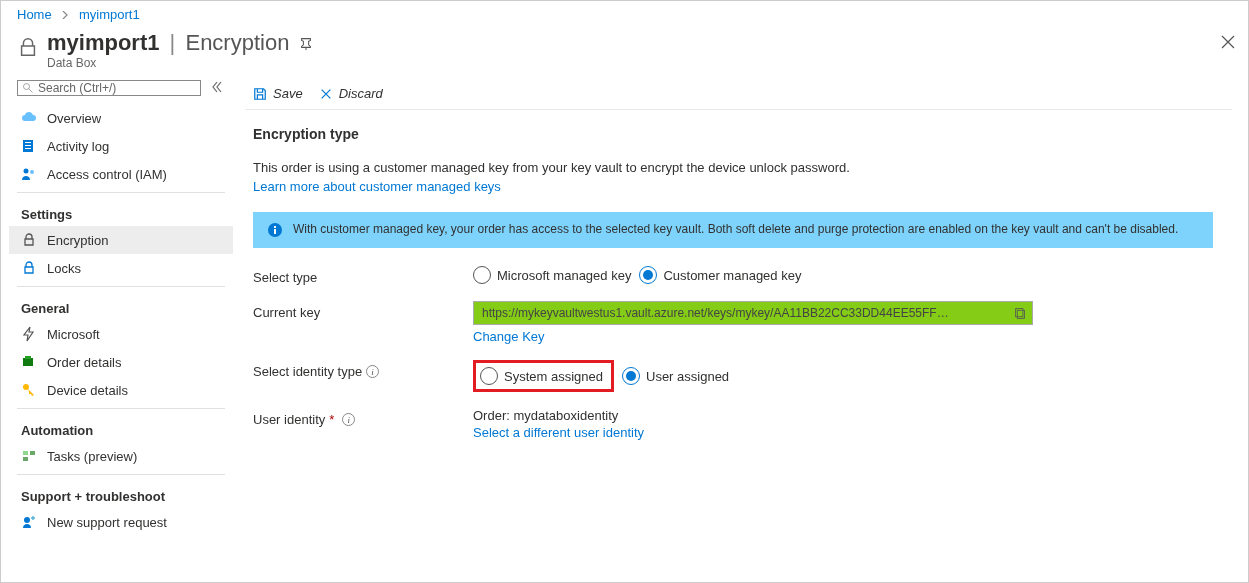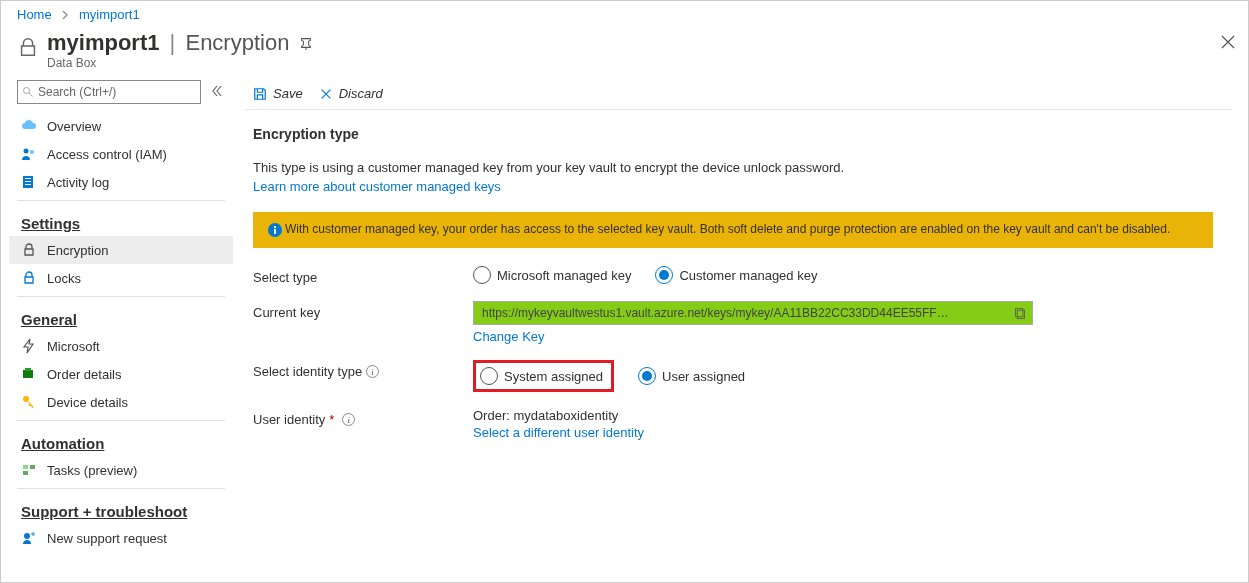--- a/index.html
+++ b/index.html
@@ -35,61 +35,61 @@
   .header-title .pipe { font-weight: 300; color: #888; margin: 0 4px;}
   .header-sub { font-size: 12px; color: #666; margin-top: 0px; }
   .header-close { margin-left: auto; width: 16px; height: 16px; cursor: pointer; color: #555; padding: 4px;}
   .header-close svg { width: 16px; height: 16px; }
 
   
   .content { display: flex; height: calc(100% - 76px); }
   .sidebar { width: 232px; border-right: 0; padding: 0 0 0 8px; }
   .sidebar-top { display: flex; align-items: center; gap: 8px; padding: 0 8px 8px 8px;}
   .search-box {
-    flex: 1; height: 24px; border: 1px solid #888; display: flex; align-items: center;
+    flex: 1; height: 16px; border: 1px solid #888; display: flex; align-items: center;
     padding: 0 4px; font-size: 12px; color: #666;
   }
   .search-box svg { width: 12px; height: 12px; margin-right: 4px; flex-shrink: 0;}
   .collapse-chevrons { color: #666; cursor: pointer; width: 16px; text-align: center;}
   .nav ul { list-style: none; }
   .nav-item {
     display: flex; align-items: center; padding: 6px 12px; gap: 10px; cursor: pointer;
     font-size: 13px;
   }
   .nav-item.active { background: #ededed; }
   .nav-item .icon { width: 16px; height: 16px; flex-shrink: 0; display:flex; align-items:center; justify-content:center;}
-  .nav-group { font-weight: 600; font-size: 15px; padding: 10px 12px 4px 12px; color: #323130; text-decoration: underline;}
+  .nav-group { font-weight: 600; font-size: 13px; padding: 10px 12px 4px 12px; color: #323130;}
   .nav-divider { border-top: 1px solid #e0e0e0; margin: 4px 8px; }
 
   
   .main { flex: 1; padding: 0 0 0 12px; display:flex; flex-direction:column; }
   .toolbar { display: flex; align-items: center; gap: 16px; padding: 6px 0 8px 8px; font-style: italic; }
   .toolbar-btn { display: flex; align-items: center; gap: 6px; color: #323130; cursor: pointer; font-size: 13px;}
   .toolbar-btn svg { width: 14px; height: 14px; }
   .toolbar-btn.save svg { color: #0078d4; }
   .toolbar-btn.discard svg { color: #0078d4; }
   .thin-separator { border-bottom: 1px solid #e8e8e8; margin-right: 16px;}
 
   .section { padding: 16px 8px 0 8px; max-width: 960px;}
   .section h3 { font-size: 14px; font-weight: 600; margin-bottom: 18px; }
   .section p { font-size: 13px; margin-bottom: 4px; }
 
   .infobar {
-    background: #eab308; display: flex; align-items: flex-start;
-    padding: 10px 14px; gap: 2px; margin: 18px 8px 0 8px; font-size: 12px;
+    background: #7dd3fc; display: flex; align-items: flex-start;
+    padding: 10px 14px; gap: 10px; margin: 18px 8px 0 8px; font-size: 12px;
     max-width: 960px;
   }
   .infobar .info-icon { width: 16px; height: 16px; flex-shrink:0; }
 
   .form { padding: 18px 8px 0 8px; display: grid; grid-template-columns: 220px 1fr; row-gap: 16px; align-items: start; max-width: 960px;}
   .form-label { font-size: 13px; padding-top: 4px; display:flex; align-items:center; gap:4px;}
   .form-value { font-size: 13px; }
   .req { color: #a80000; }
 
-  .radio-row { display: flex; align-items: center; gap: 24px; }
+  .radio-row { display: flex; align-items: center; gap: 8px; }
   .radio { display: inline-flex; align-items: center; gap: 6px; cursor: pointer; }
   .radio-circle {
     width: 18px; height: 18px; border-radius: 50%; border: 1px solid #555;
     display: flex; align-items: center; justify-content: center;
   }
   .radio.checked .radio-circle { border-color: #0078d4; }
   .radio.checked .radio-dot { width: 10px; height: 10px; border-radius: 50%; background: #0078d4; }
 
   .keybox {
     display: flex; align-items: center; width: 560px;
@@ -179,38 +179,38 @@
           <span class="icon">
               <svg viewBox="0 0 16 16">
                 <path d="M4 11a3 3 0 010-6c.3-2 2-3 4-3 2 0 3.5 1.5 4 3a3 3 0 010 6H4z" fill="#69c0ff"></path>
               </svg>
             </span>
           <span>Overview</span>
         </li>
         <li class="nav-item">
           <span class="icon">
               <svg viewBox="0 0 16 16">
-                <circle cx="5" cy="5" r="2.5" fill="#0078d4"></circle>
-                <circle cx="11" cy="6" r="2" fill="#69c0ff"></circle>
-                <path d="M1 14c0-3 2-4 4-4s4 1 4 4" fill="#0078d4"></path>
-              </svg>
-            </span>
-          <span>Access control (IAM)</span>
-        </li>
-        <li class="nav-item">
-          <span class="icon">
-              <svg viewBox="0 0 16 16">
                 <rect x="2" y="2" width="10" height="12" fill="#0078d4"></rect>
                 <rect x="4" y="4" width="6" height="1" fill="#fff"></rect>
                 <rect x="4" y="7" width="6" height="1" fill="#fff"></rect>
                 <rect x="4" y="10" width="6" height="1" fill="#fff"></rect>
               </svg>
             </span>
           <span>Activity log</span>
         </li>
+        <li class="nav-item">
+          <span class="icon">
+              <svg viewBox="0 0 16 16">
+                <circle cx="5" cy="5" r="2.5" fill="#0078d4"></circle>
+                <circle cx="11" cy="6" r="2" fill="#69c0ff"></circle>
+                <path d="M1 14c0-3 2-4 4-4s4 1 4 4" fill="#0078d4"></path>
+              </svg>
+            </span>
+          <span>Access control (IAM)</span>
+        </li>
       </ul>
       <div class="nav-divider"></div>
       <div class="nav-group">Settings</div>
       <ul>
         <li class="nav-item active">
           <span class="icon">
               <svg viewBox="0 0 16 16">
                 <path fill="none" stroke="#555" stroke-width="1.3" d="M5 7V5a3 3 0 016 0v2M4 7h8v6H4z"></path>
               </svg>
             </span>
@@ -298,21 +298,21 @@
         <svg viewBox="0 0 16 16">
             <path stroke="#0078d4" stroke-width="1.4" d="M3 3l10 10M13 3L3 13"></path>
           </svg>
         <span>Discard</span>
       </div>
     </div>
     <div class="thin-separator"></div>
 
     <div class="section">
       <h3>Encryption type</h3>
-      <p>This type is using a customer managed key from your key vault to encrypt the device unlock password.</p>
+      <p>This order is using a customer managed key from your key vault to encrypt the device unlock password.</p>
       <a>Learn more about customer managed keys</a>
     </div>
 
     <div class="infobar">
       <span class="info-icon">
         <svg viewBox="0 0 16 16">
             <circle cx="8" cy="8" r="7" fill="#0078d4"></circle>
             <rect x="7" y="7" width="2" height="5" fill="#fff"></rect>
             <rect x="7" y="4" width="2" height="2" fill="#fff"></rect>
           </svg>

